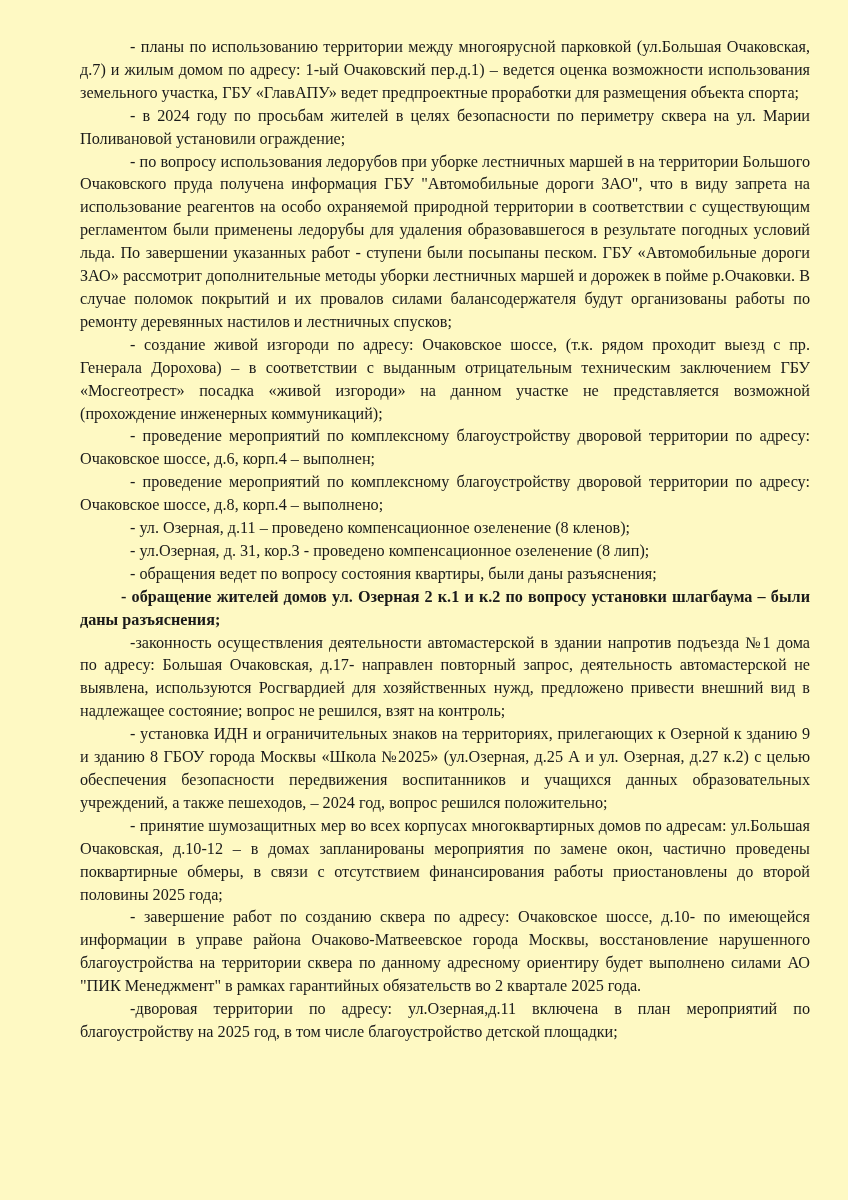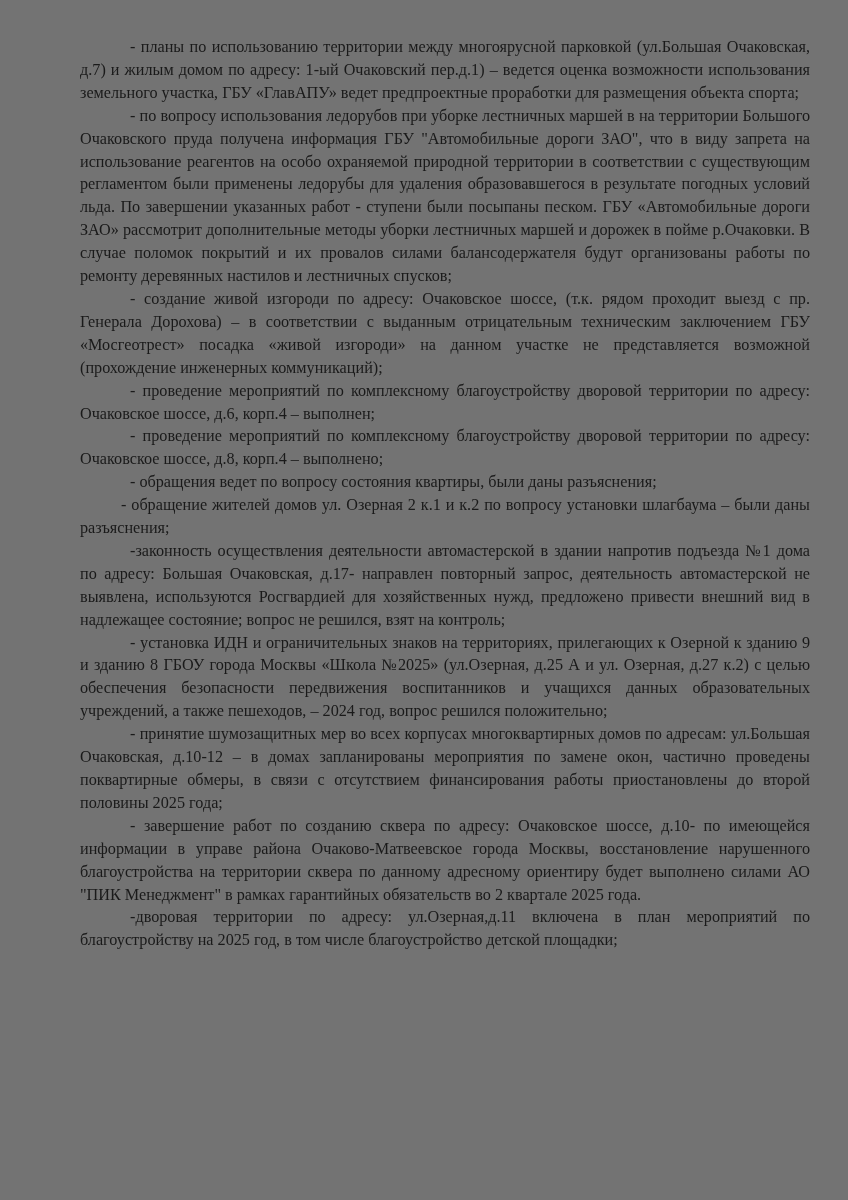--- a/index.html
+++ b/index.html
@@ -1,44 +1,47 @@
 <!DOCTYPE html>
 <html><head>
 <meta charset="utf-8">
 <style>
   html, body { margin: 0; padding: 0; background: #ffffff; }
   body { width: 848px; height: 1200px; overflow: hidden; }
   .page {
     position: relative;
     width: 848px; height: 1200px;
-    background: #737373;
+    background: #fef9c3;
     box-sizing: border-box;
     padding: 36px 38px 0 80px;
     font-family: "Liberation Serif", "DejaVu Serif", serif;
     font-size: 16.2px;
     line-height: 22.9px;
     color: #1a1a1a;
   }
   .para {
     margin: 0;
     text-align: justify;
     text-indent: 50px;
     hyphens: none;
   }
-  .para.indent-less { text-indent: 41px; }
+  .para.indent-less { text-indent: 41px; font-weight: bold; }
 </style>
 </head>
 <body>
 
 <div class="page">
   <p class="para">- планы по использованию территории между многоярусной парковкой (ул.Большая Очаковская, д.7) и жилым домом по адресу: 1-ый Очаковский пер.д.1) – ведется оценка возможности использования земельного участка, ГБУ «ГлавАПУ» ведет предпроектные проработки для размещения объекта спорта;</p>
+  <p class="para">- в 2024 году по просьбам жителей в целях безопасности по периметру сквера на ул. Марии Поливановой установили ограждение;</p>
   <p class="para">- по вопросу использования ледорубов при уборке лестничных маршей в на территории Большого Очаковского пруда получена информация ГБУ "Автомобильные дороги ЗАО", что в виду запрета на использование реагентов на особо охраняемой природной территории  в соответствии с существующим регламентом были применены ледорубы для удаления образовавшегося в результате погодных условий льда. По завершении указанных работ - ступени были посыпаны песком. ГБУ «Автомобильные дороги ЗАО» рассмотрит дополнительные методы уборки лестничных маршей и дорожек в пойме р.Очаковки. В случае поломок покрытий и их провалов силами балансодержателя будут организованы работы по ремонту деревянных настилов и лестничных спусков;</p>
   <p class="para">- создание живой изгороди по адресу: Очаковское шоссе,  (т.к. рядом проходит выезд с пр. Генерала Дорохова) – в соответствии с выданным отрицательным техническим заключением ГБУ «Мосгеотрест» посадка «живой изгороди» на данном участке не представляется возможной (прохождение инженерных коммуникаций);</p>
   <p class="para">- проведение мероприятий по комплексному благоустройству дворовой территории по адресу: Очаковское шоссе, д.6, корп.4 – выполнен;</p>
   <p class="para">- проведение мероприятий по комплексному благоустройству дворовой территории по адресу: Очаковское шоссе, д.8, корп.4 – выполнено;</p>
+  <p class="para">-  ул. Озерная, д.11 – проведено компенсационное озеленение (8 кленов);</p>
+  <p class="para">- ул.Озерная, д. 31, кор.3 - проведено компенсационное озеленение (8 лип);</p>
   <p class="para">- обращения ведет по вопросу состояния квартиры, были даны разъяснения;</p>
   <p class="para indent-less">- обращение жителей домов ул. Озерная 2 к.1 и к.2 по вопросу установки шлагбаума – были даны разъяснения;</p>
   <p class="para">-законность осуществления деятельности автомастерской в здании напротив подъезда №1 дома по адресу: Большая Очаковская, д.17- направлен повторный запрос, деятельность автомастерской не выявлена, используются Росгвардией для хозяйственных нужд, предложено привести внешний вид в надлежащее состояние; вопрос не решился, взят на контроль;</p>
   <p class="para">- установка ИДН и ограничительных знаков на территориях, прилегающих к Озерной к зданию 9 и зданию 8 ГБОУ города Москвы «Школа №2025» (ул.Озерная, д.25 А и ул. Озерная, д.27 к.2) с целью обеспечения безопасности передвижения воспитанников и учащихся данных образовательных учреждений, а также пешеходов,  – 2024 год, вопрос решился положительно;</p>
   <p class="para">- принятие шумозащитных мер во всех корпусах многоквартирных домов по адресам: ул.Большая Очаковская, д.10-12 – в домах запланированы мероприятия  по замене окон, частично проведены поквартирные обмеры, в связи с отсутствием финансирования работы приостановлены до второй половины 2025 года;</p>
   <p class="para">- завершение работ по созданию сквера по адресу: Очаковское шоссе, д.10- по имеющейся информации в управе района Очаково-Матвеевское города Москвы, восстановление нарушенного благоустройства на территории сквера по данному адресному ориентиру будет выполнено силами АО "ПИК Менеджмент" в рамках гарантийных обязательств  во 2 квартале 2025 года.</p>
   <p class="para">-дворовая территории по адресу: ул.Озерная,д.11 включена в план мероприятий по благоустройству на 2025 год, в том числе благоустройство детской площадки;</p>
 </div>
 
 </body></html>

